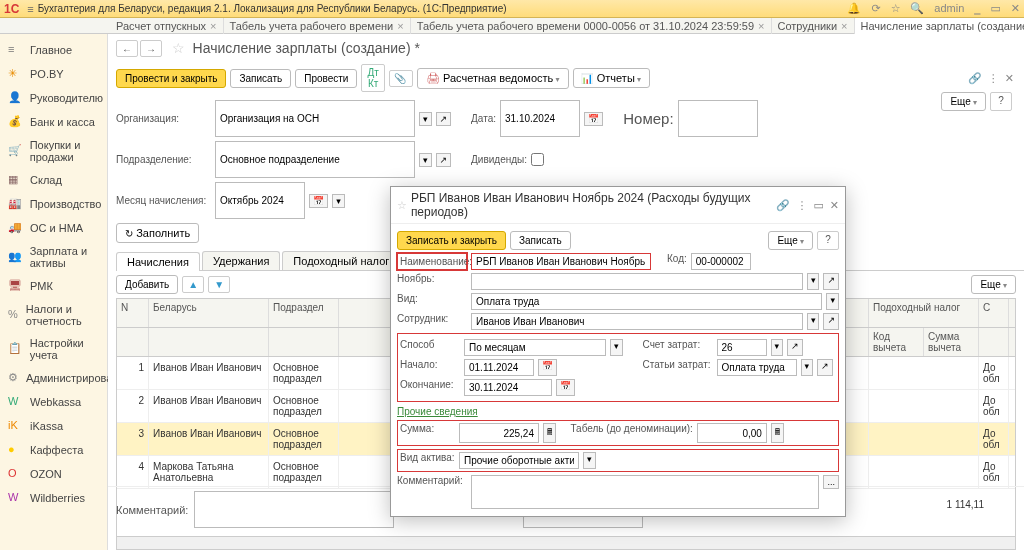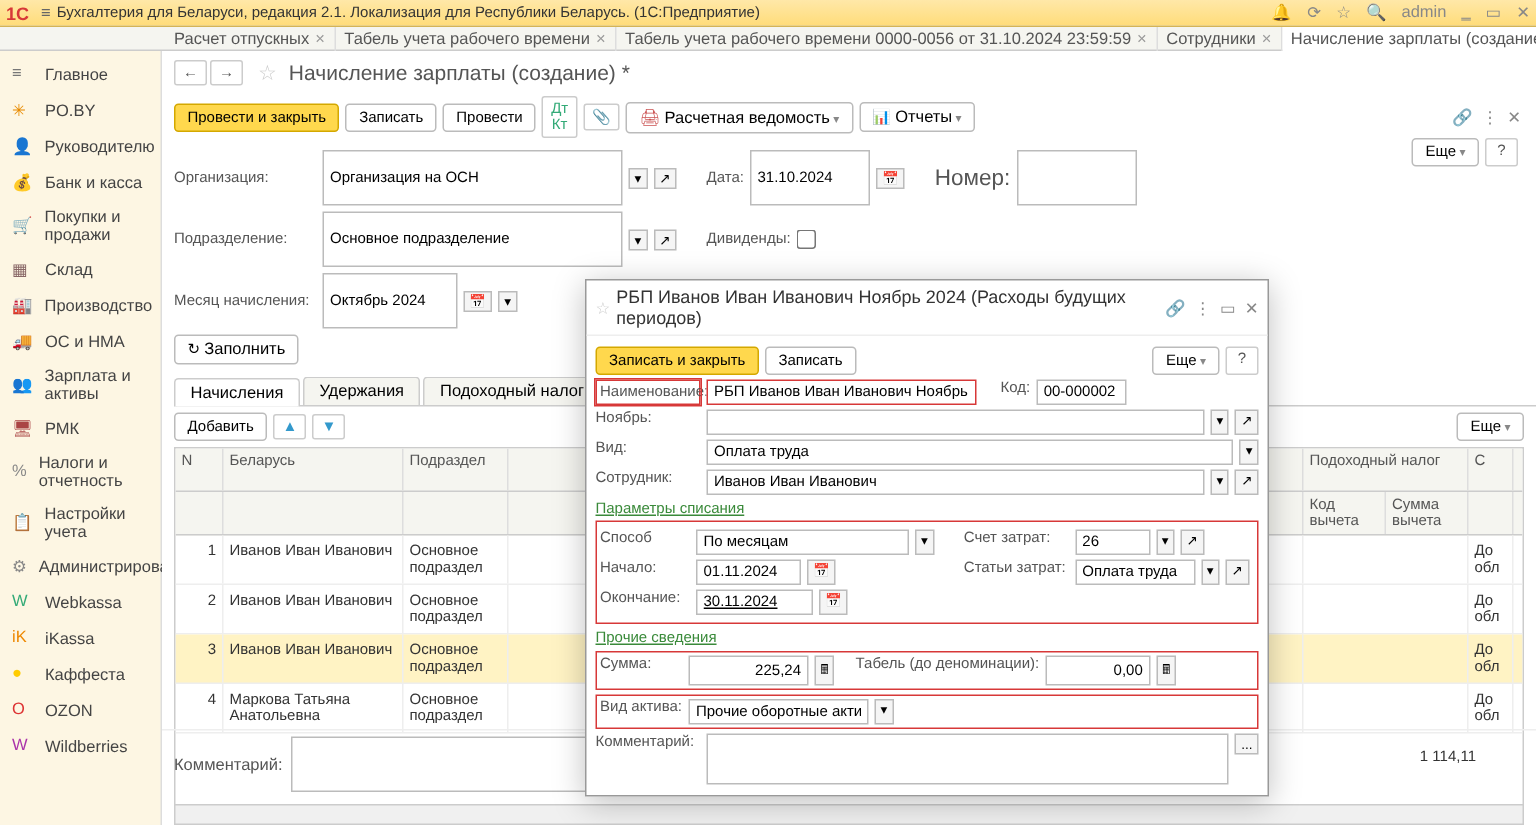--- a/index.html
+++ b/index.html
@@ -365,37 +365,36 @@
           <span class="mlabel">Вид:</span>
           <input class="minput" value="Оплата труда" style="">
           <span class="pick">▾</span>
         </div>
         <div class="mrow">
           <span class="mlabel">Сотрудник:</span>
           <input class="minput" value="Иванов Иван Иванович" style="">
           <span class="pick">▾</span>
           <span class="pick">↗</span>
         </div>
-        <div class="section">Параметры списания</div>
         <div class="redbox" style="padding:2px">
         <div class="mgrid">
           <div class="mcol">
             <div class="mrow">
                   <span class="mlabel" style="width:60px">Способ</span>
                   <input class="minput" value="По месяцам" style="">
                   <span class="pick">▾</span>
                 </div>
             <div class="mrow">
                   <span class="mlabel" style="width:60px">Начало:</span>
                   <input class="minput" style="width: 70px; flex: 0 0 auto;" value="01.11.2024">
                   <span class="pick">📅</span>
                 </div>
             <div class="mrow">
                   <span class="mlabel" style="width:60px">Окончание:</span>
-                  <input class="minput" style="width: 78px; flex: 0 0 auto; text-decoration: underline;" value="30.11.2024">
+                  <input class="minput" style="width: 88px; flex: 0 0 auto;" value="30.11.2024">
                   <span class="pick">📅</span>
                 </div>
           </div>
           <div class="mcol">
             <div class="mrow">
                   <span class="mlabel">Счет затрат:</span>
                   <input class="minput" style="width: 50px; flex: 0 0 auto;" value="26">
                   <span class="pick">▾</span>
                   <span class="pick">↗</span>
                 </div>

